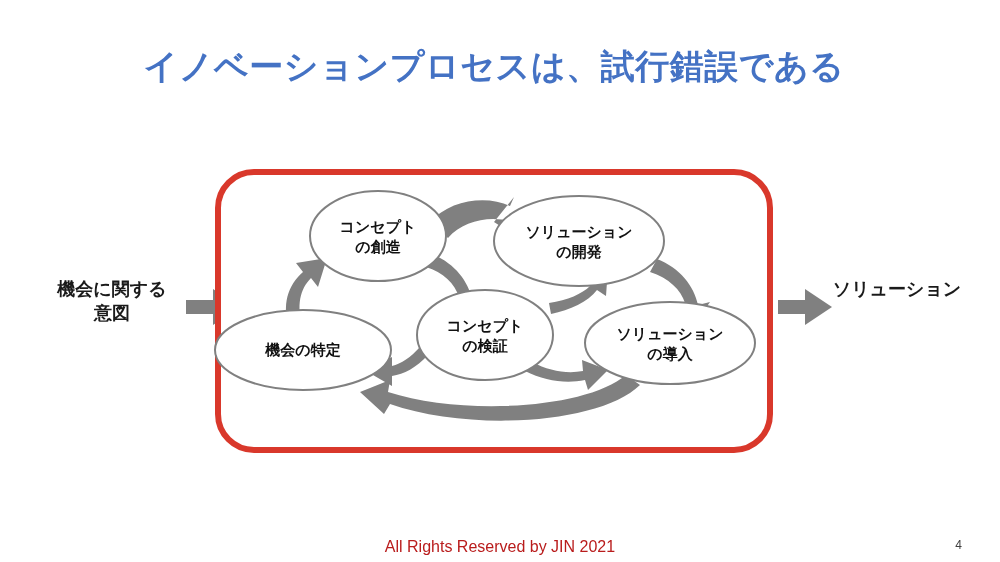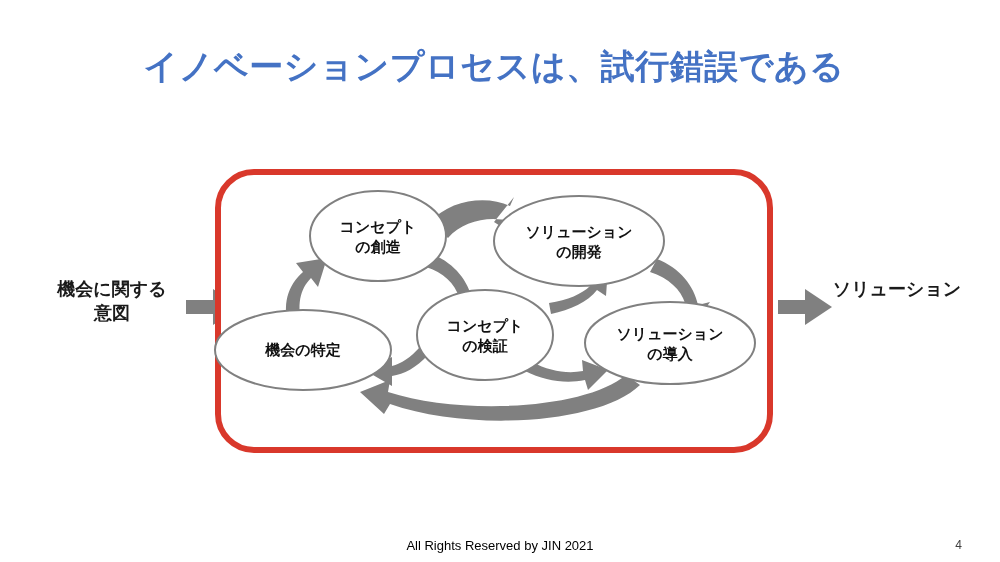--- a/index.html
+++ b/index.html
@@ -81,22 +81,22 @@
     transform: translate(-50%, -50%);
   }
 
   
   #footer-text {
     position: absolute;
     left: 0;
     top: 538px;
     width: 1000px;
     text-align: center;
-    font-size: 13px;
-    color: #000000;
+    font-size: 16px;
+    color: #b91c1c;
   }
   #page-number {
     position: absolute;
     right: 38px;
     top: 538px;
     font-size: 12px;
     color: #404040;
   }
 </style>
 </head>

